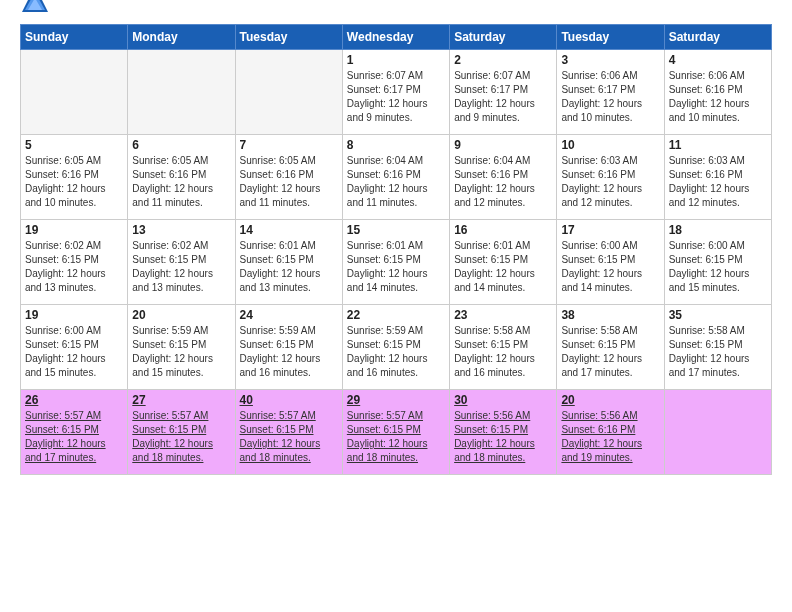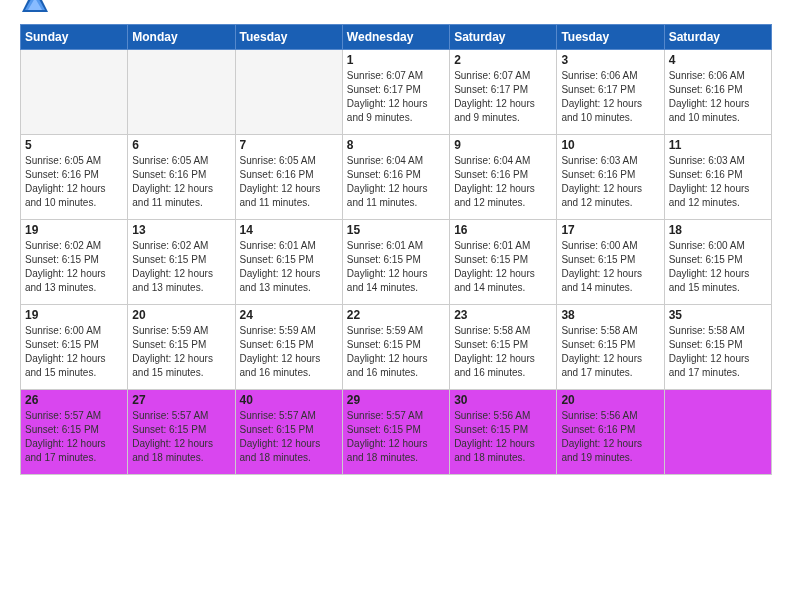--- a/index.html
+++ b/index.html
@@ -82,21 +82,22 @@
       padding: 3px 4px;
       font-size: 9.5px;
       color: #333;
       background: #fff;
       height: 85px;
     }
     .calendar td.empty {
       background: #f5f5f5;
     }
     .calendar tr:last-child td {
-      background: #d946ef;
+      background: #f0abfc;
+      text-decoration: underline;
     }
     .day-number {
       font-size: 12px;
       font-weight: bold;
       color: #222;
       display: block;
       margin-bottom: 2px;
     }
     .day-info {
       font-size: 10px;

